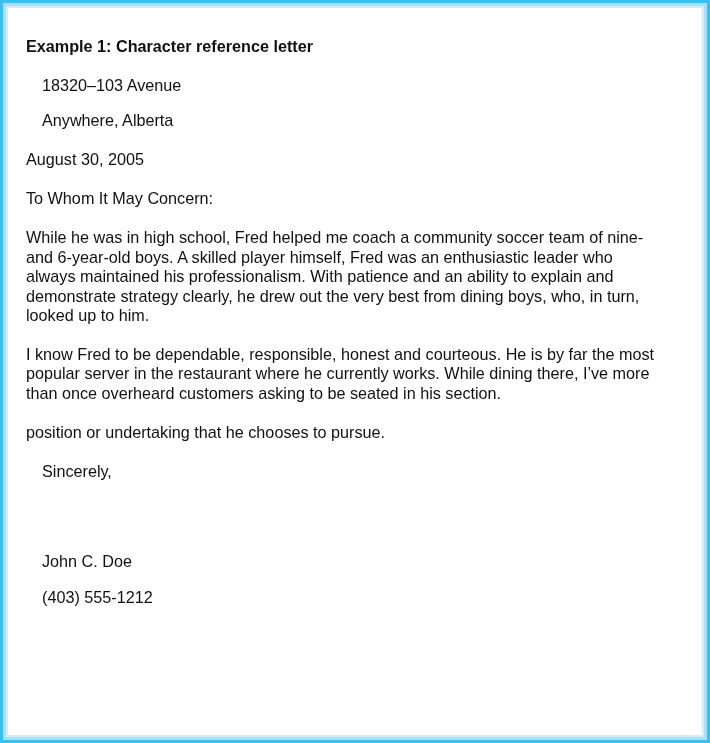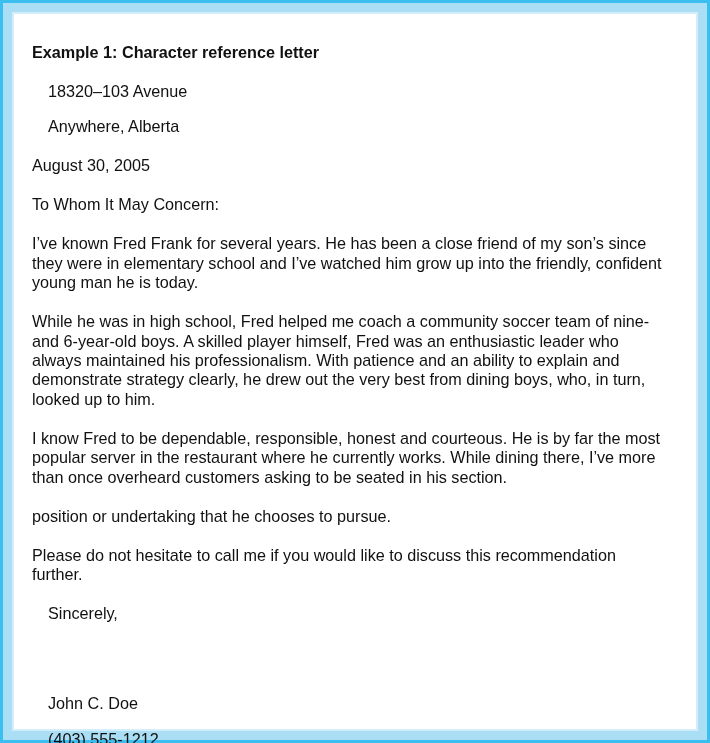--- a/index.html
+++ b/index.html
@@ -8,21 +8,21 @@
       position: relative;
       width: 710px; height: 743px;
       box-sizing: border-box;
       background: #3bbff0;
       padding: 3px;
     }
     .frame-inner1 {
       width: 100%; height: 100%;
       box-sizing: border-box;
       background: #a9def5;
-      padding: 9px;
+      padding: 3px;
     }
     .frame-inner2 {
       width: 100%; height: 100%;
       box-sizing: border-box;
       background: #d3edfa;
       padding: 2px;
     }
     .page {
       width: 100%; height: 100%;
       box-sizing: border-box;
@@ -52,48 +52,39 @@
 
         <div class="block">
           <span class="line">18320–103 Avenue</span>
           <span class="line">Anywhere, Alberta</span>
         </div>
 
         <div class="block">August 30, 2005</div>
 
         <div class="block">To Whom It May Concern:</div>
 
-        <div class="para">
-          <span>I’ve known Fred Frank for several years. He has been a close friend of my son’s since</span>
-          <span>they were in elementary school and I’ve watched him grow up into the friendly, confident</span>
-          <span>young man he is today.</span>
-        </div>
 
         <div class="para">
           <span>While he was in high school, Fred helped me coach a community soccer team of nine-</span>
           <span>and 6-year-old boys. A skilled player himself, Fred was an enthusiastic leader who</span>
           <span>always maintained his professionalism. With patience and an ability to explain and</span>
           <span>demonstrate strategy clearly, he drew out the very best from dining boys, who, in turn,</span>
           <span>looked up to him.</span>
         </div>
 
         <div class="para">
           <span>I know Fred to be dependable, responsible, honest and courteous. He is by far the most</span>
           <span>popular server in the restaurant where he currently works. While dining there, I’ve more</span>
           <span>than once overheard customers asking to be seated in his section.</span>
         </div>
 
         <div class="para">
           <span>position or undertaking that he chooses to pursue.</span>
         </div>
 
-        <div class="para">
-          <span>Please do not hesitate to call me if you would like to discuss this recommendation</span>
-          <span>further.</span>
-        </div>
 
         <div class="line">Sincerely,</div>
         <div class="signature-gap"></div>
         <div class="line">John C. Doe</div>
         <div class="line">(403) 555-1212</div>
 
       </div>
     </div>
   </div>
 </div>

